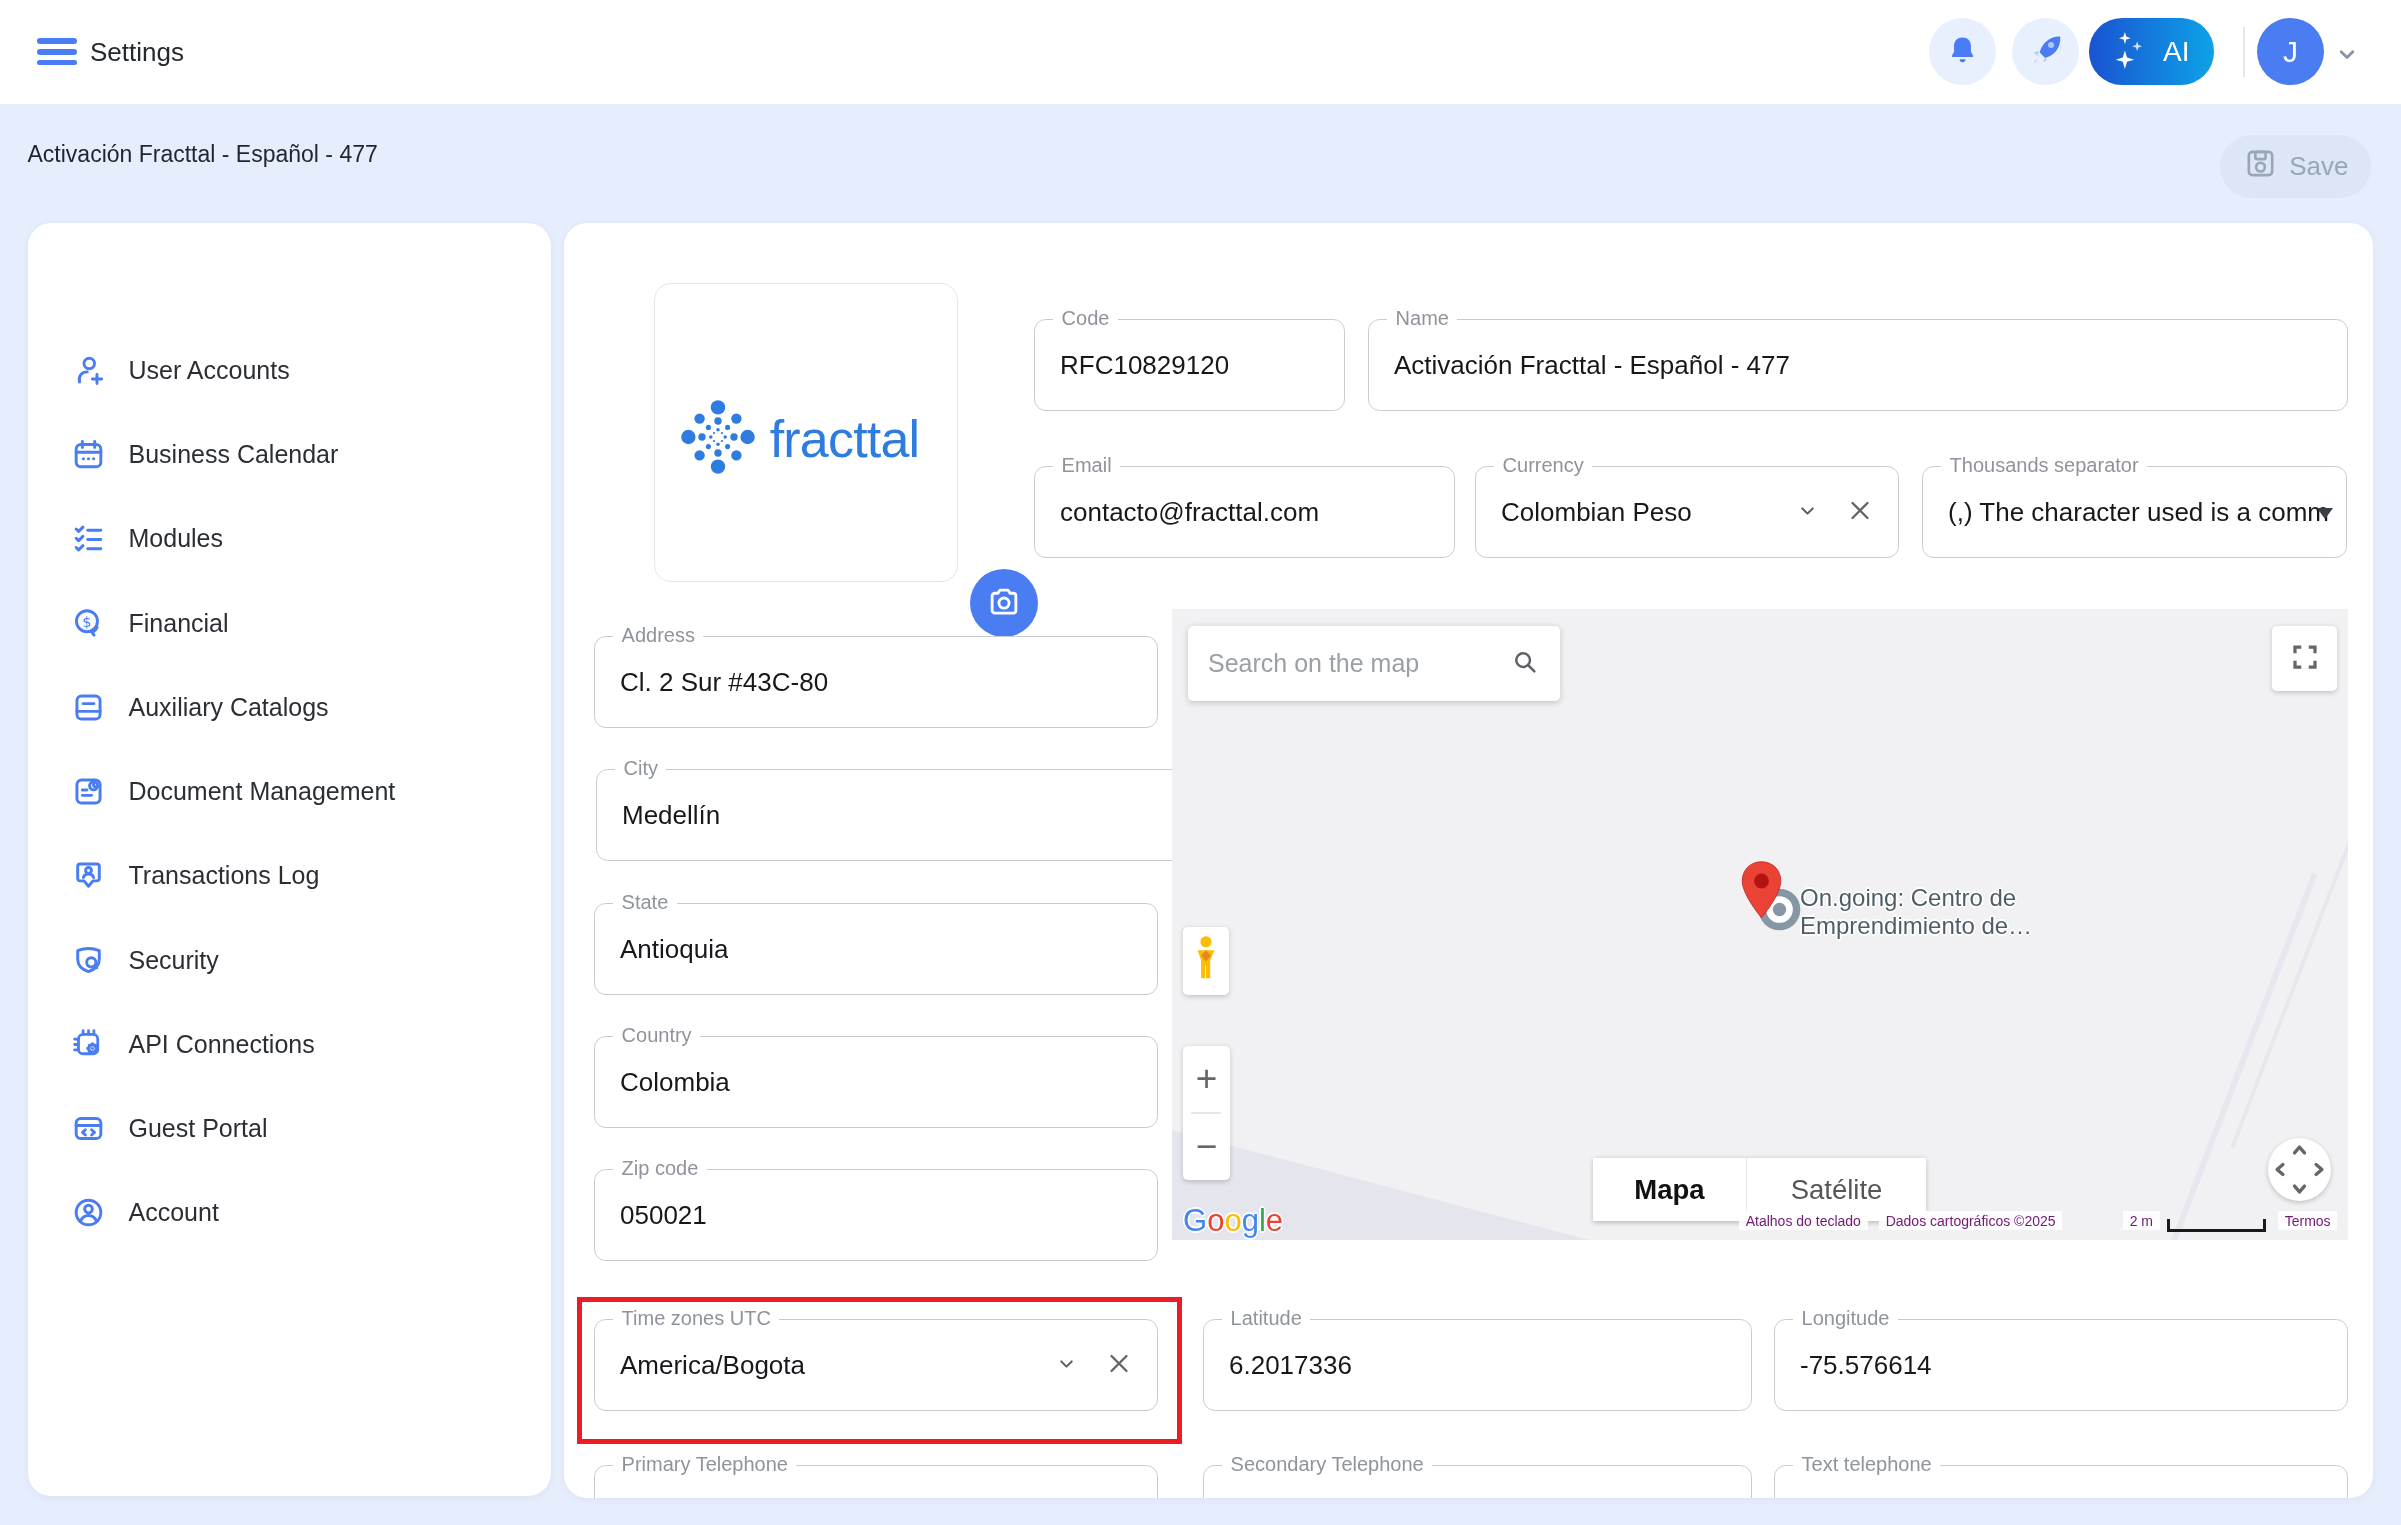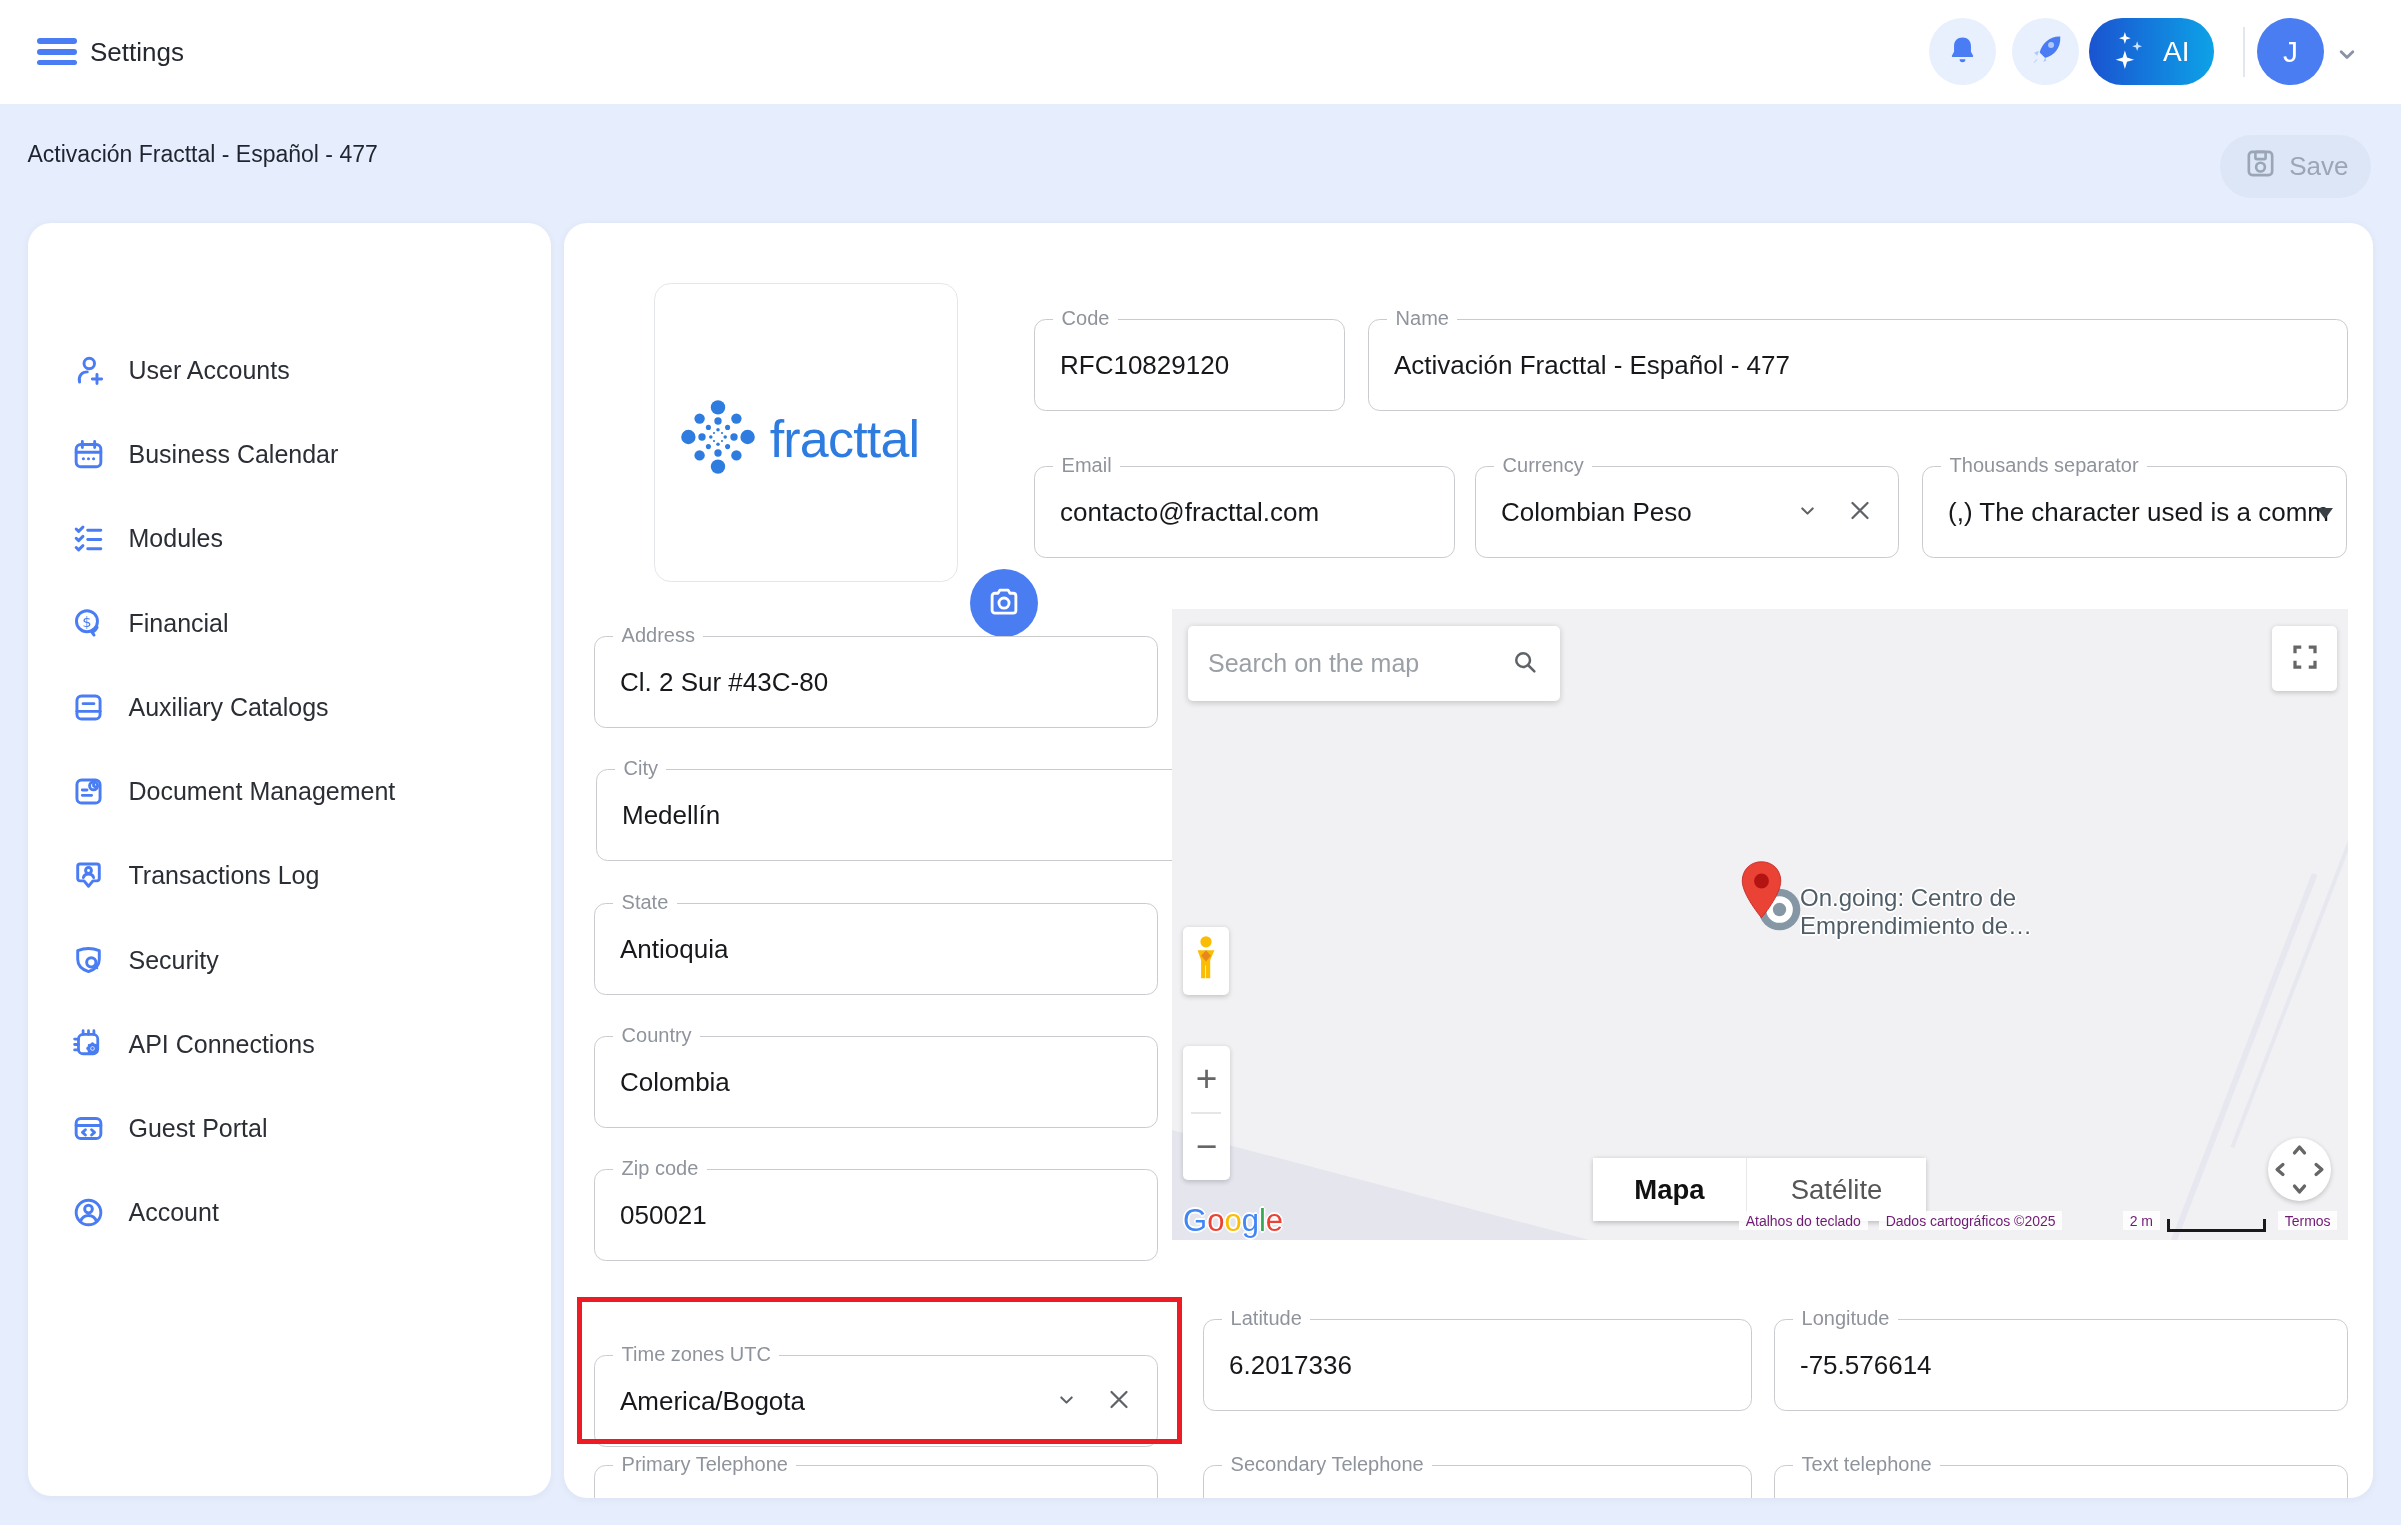--- a/index.html
+++ b/index.html
@@ -54,21 +54,21 @@
   .f-code{left:470px;top:96px;width:311px;}
   .f-name{left:804px;top:96px;width:980px;}
   .f-email{left:470px;top:243px;width:421px;}
   .f-currency{left:911px;top:243px;width:424px;text-align:right;}
   .f-thousands{left:1358px;top:243px;width:425px;}
   .f-address{left:30px;top:413px;width:564px;}
   .f-city{left:32px;top:546px;width:664px;}
   .f-state{left:30px;top:680px;width:564px;}
   .f-country{left:30px;top:813px;width:564px;padding-left:16px;}
   .f-zip{left:30px;top:946px;width:564px;}
-  .f-timezone{left:30px;top:1096px;width:564px;margin-top:36px;}
+  .f-timezone{left:30px;top:1096px;width:564px;}
   .f-latitude{left:639px;top:1096px;width:549px;}
   .f-longitude{left:1210px;top:1096px;width:574px;}
   .f-phone1{left:30px;top:1242px;width:564px;}
   .f-phone2{left:639px;top:1242px;width:549px;}
   .f-phone3{left:1210px;top:1242px;width:574px;}
   #tz-redbox{position:absolute;left:13.3px;top:1074px;width:595px;height:137px;
     border:5px solid #ed1c24;pointer-events:none;}
   
   #logo-box{position:absolute;left:90px;top:60px;width:302px;height:297px;background:#fff;
     border:1.7px solid #e4e6ea;border-radius:16.7px;}

